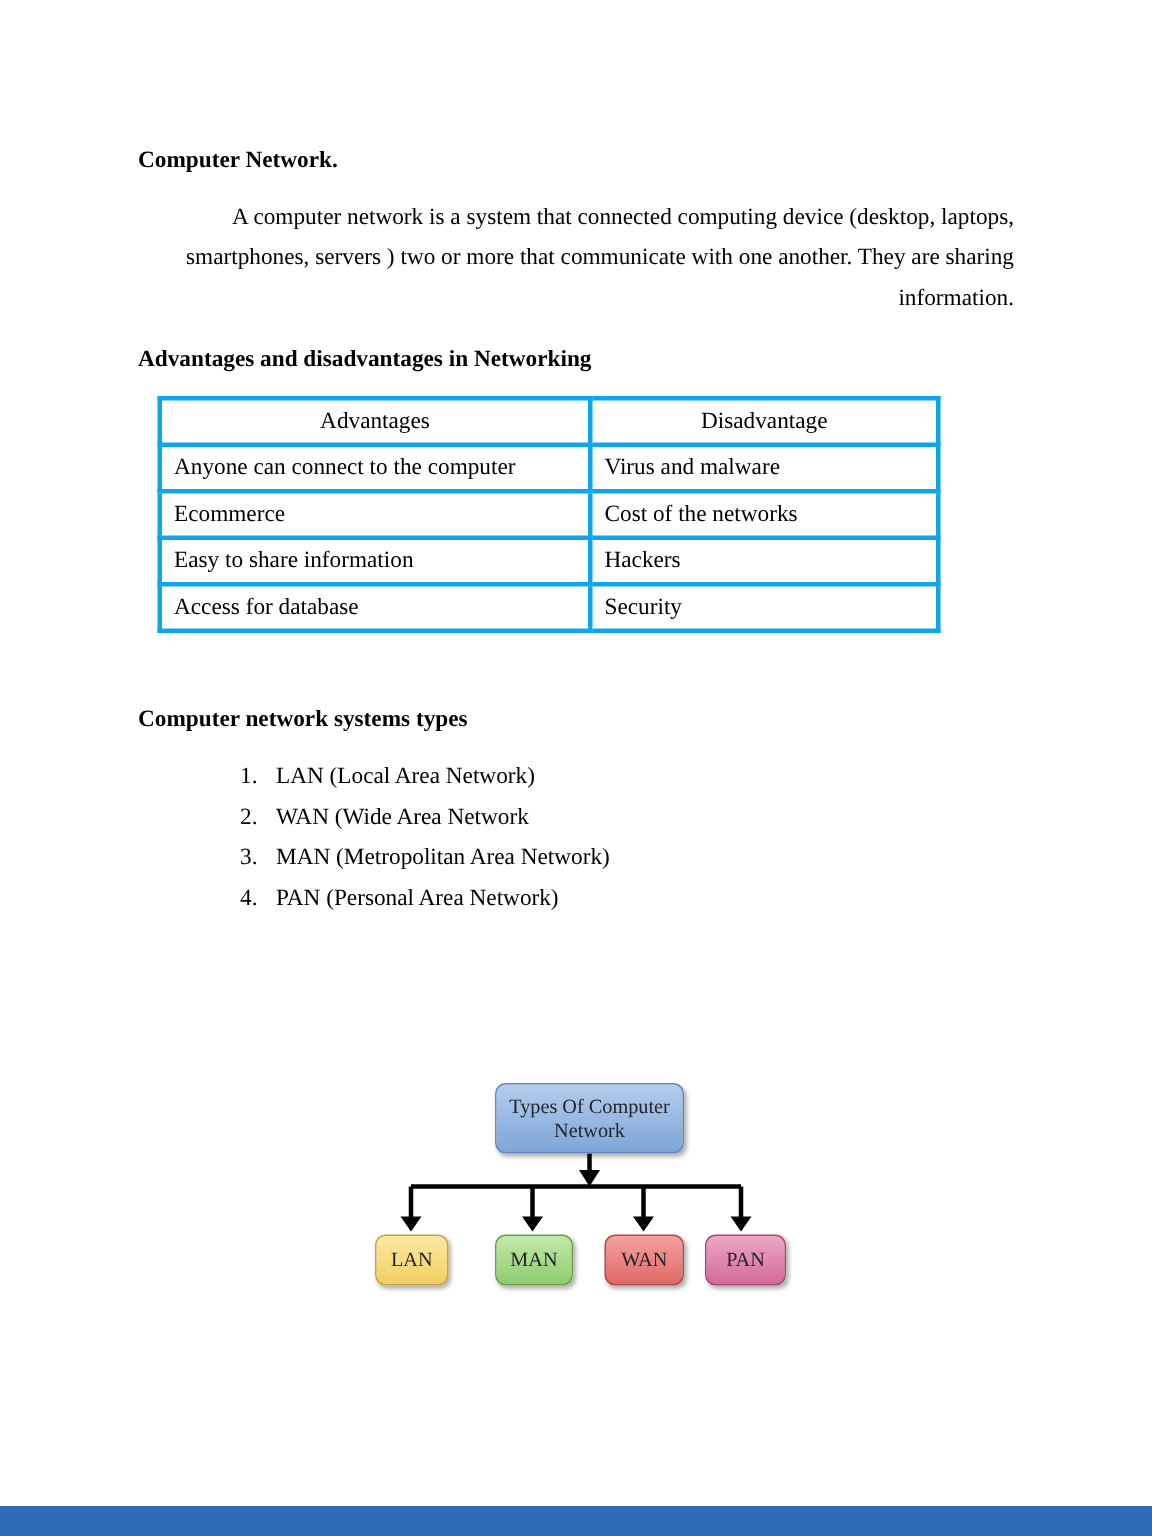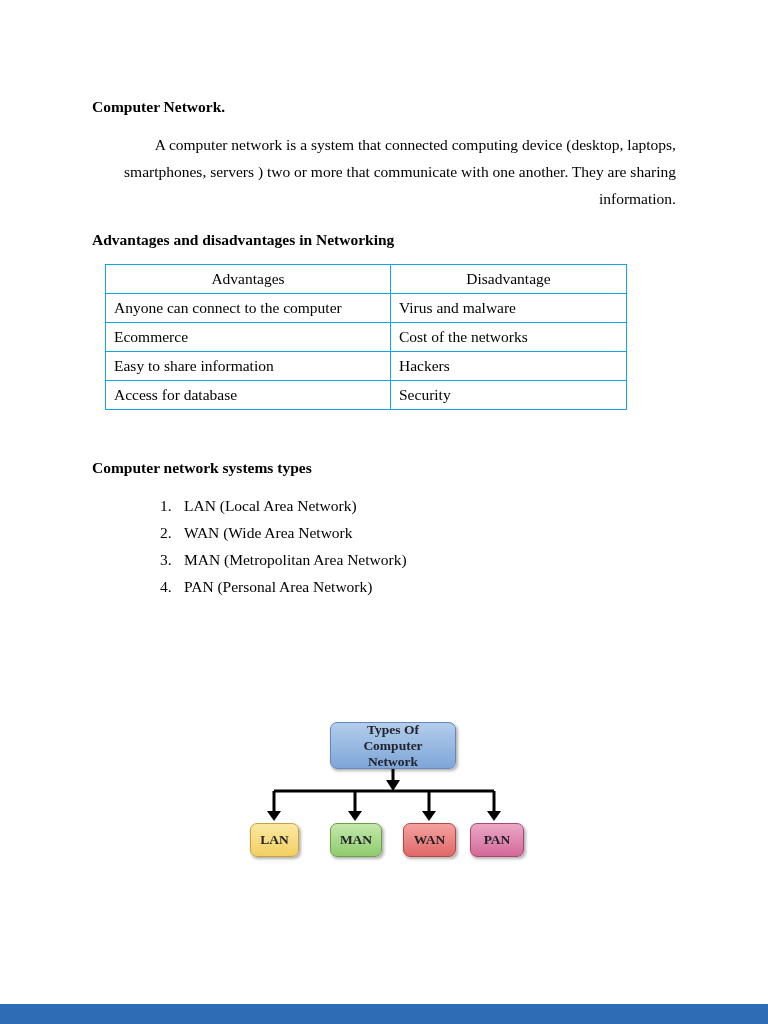--- a/index.html
+++ b/index.html
@@ -38,21 +38,21 @@
   }
 
   table.adv-table {
     border-collapse: collapse;
     margin: 4px 0 0 13px;
     width: 522px;
     font-size: 15.5px;
   }
   table.adv-table th,
   table.adv-table td {
-    border: 1px solid #0ea5e9;
+    border: 3px solid #0ea5e9;
     padding: 2px 8px;
     height: 24px;
     font-weight: normal;
     line-height: 22px;
     vertical-align: middle;
   }
   table.adv-table th {
     text-align: center;
   }
   table.adv-table td {
@@ -92,21 +92,21 @@
     position: absolute;
     box-sizing: border-box;
     background: linear-gradient(to bottom, var(--c1), var(--c2));
     border: 1.6px solid var(--bd);
     border-radius: 7px;
     box-shadow: 1.5px 2px 3px rgba(0,0,0,0.30);
     display: flex;
     align-items: center;
     justify-content: center;
     text-align: center;
-    font-weight: bold;
+    font-weight: normal;
     color: #23232b;
   }
   .dnode.root {
     left: 330px;
     top: 15px;
     width: 126px;
     height: 47px;
     font-size: 13.5px;
     line-height: 16px;
     padding: 2px 6px;

